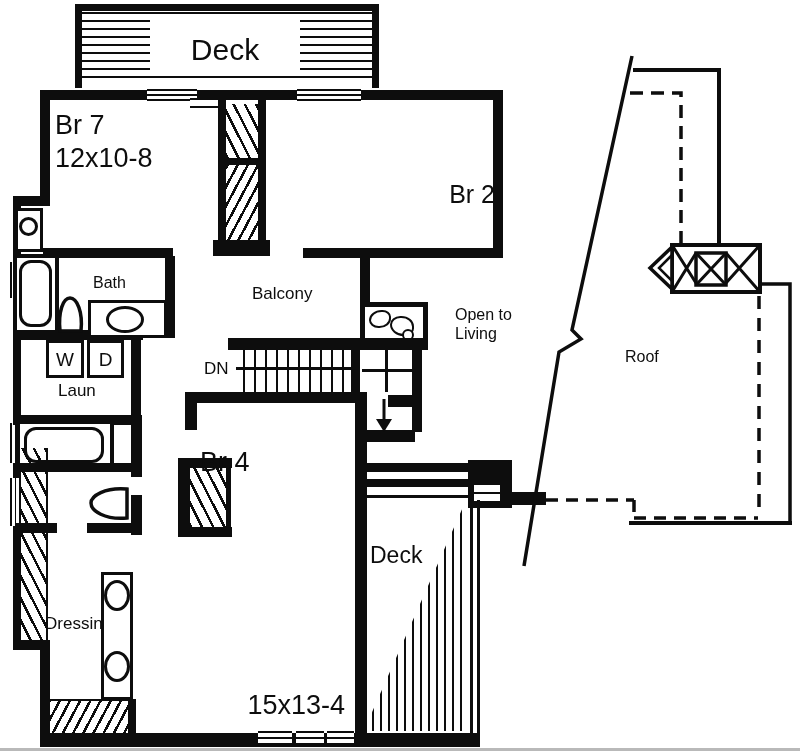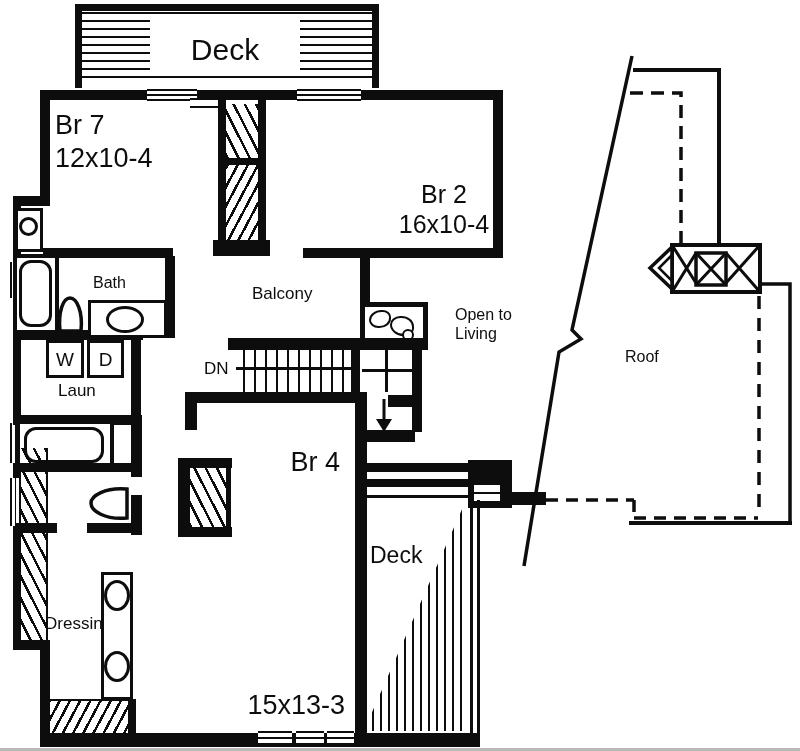--- a/index.html
+++ b/index.html
@@ -55,32 +55,31 @@
   <div class="win-v" style="left:10px;top:423px;width:11px;height:40px"></div>
   <div class="win-v" style="left:10px;top:478px;width:11px;height:48px"></div>
   <div class="w" style="left:13px;top:640px;width:35px;height:10px"></div>
   <div class="w" style="left:40px;top:640px;width:10px;height:107px"></div>
   <div class="w" style="left:40px;top:733px;width:440px;height:14px"></div>
   <div class="win-h" style="left:258px;top:731px;width:34px;height:14px"></div>
   <div class="win-h" style="left:296px;top:731px;width:28px;height:14px"></div>
   <div class="win-h" style="left:327px;top:731px;width:27px;height:14px"></div>
 
   <div class="lbl" style="left:55px;top:110px;font-size:27px">Br 7</div>
-  <div class="lbl" style="left:55px;top:143px;font-size:27px">12x10-4</div>
+  <div class="lbl" style="left:55px;top:143px;font-size:27px">12x10-8</div>
   <div class="w" style="left:43px;top:248px;width:130px;height:10px"></div>
 
   <div class="w" style="left:218px;top:98px;width:8px;height:155px"></div>
   <div class="w" style="left:258px;top:98px;width:8px;height:155px"></div>
   <div class="w" style="left:218px;top:158px;width:48px;height:7px"></div>
   <div class="hatch-z" style="left:226px;top:104px;width:32px;height:54px"></div>
   <div class="hatch-z2" style="left:226px;top:165px;width:32px;height:86px"></div>
   <div class="w" style="left:213px;top:240px;width:57px;height:16px"></div>
 
-  <div class="lbl" style="left:393px;top:180px;width:102px;text-align:center;font-size:25px">Br 2</div>
-  <div class="lbl" style="left:393px;top:210px;width:102px;text-align:center;font-size:25px">16x10-4</div>
+  <div class="lbl" style="left:393px;top:180px;width:102px;text-align:right;font-size:25px">Br 2</div>
   <div class="w" style="left:303px;top:248px;width:200px;height:10px"></div>
   <div class="w" style="left:493px;top:95px;width:10px;height:163px"></div>
 
   <div class="lbl" style="left:93px;top:274px;font-size:16px">Bath</div>
   <div class="w" style="left:165px;top:256px;width:10px;height:82px"></div>
   <div class="w" style="left:13px;top:330px;width:130px;height:10px"></div>
   <div class="box" style="left:15px;top:208px;width:28px;height:44px"></div>
   <div class="box oval" style="left:19px;top:217px;width:19px;height:19px"></div>
   <div class="box" style="left:13px;top:254px;width:46px;height:80px;border-width:4px"></div>
   <div class="box round" style="left:19px;top:260px;width:33px;height:67px"></div>
@@ -138,36 +137,36 @@
   <div class="lbl" style="left:455px;top:325px;font-size:16px">Living</div>
   <div class="lbl" style="left:625px;top:348px;font-size:16px;font-weight:normal">Roof</div>
 
   <div class="w" style="left:185px;top:392px;width:12px;height:38px"></div>
   <div class="w" style="left:178px;top:458px;width:54px;height:10px"></div>
   <div class="w" style="left:178px;top:458px;width:12px;height:79px"></div>
   <div class="tl" style="left:226px;top:466px;width:5px;height:66px"></div>
   <div class="hatch-z" style="left:190px;top:468px;width:36px;height:60px"></div>
   <div class="w" style="left:178px;top:527px;width:54px;height:10px"></div>
   <div class="w" style="left:355px;top:392px;width:12px;height:100px"></div>
-  <div class="lbl" style="left:200px;top:447px;width:140px;text-align:right;font-size:27px">Br 4</div>
+  <div class="lbl" style="left:200px;top:447px;width:140px;text-align:left;font-size:27px">Br 4</div>
 
   <div class="w" style="left:367px;top:463px;width:133px;height:9px"></div>
   <div class="w" style="left:367px;top:479px;width:103px;height:8px"></div>
   <div class="tl" style="left:367px;top:495px;width:104px;height:3px"></div>
   <div class="w" style="left:468px;top:460px;width:44px;height:48px"></div>
   <div class="win-h" style="left:474px;top:483px;width:26px;height:20px"></div>
   <div class="w" style="left:500px;top:492px;width:46px;height:13px"></div>
 
   <div class="w" style="left:355px;top:492px;width:12px;height:255px"></div>
   <div class="tl" style="left:470px;top:500px;width:3px;height:238px"></div>
   <div class="tl" style="left:477px;top:500px;width:3px;height:238px"></div>
   <div class="hatch-deck" style="left:372px;top:498px;width:95px;height:233px"></div>
   <div class="lbl" style="left:370px;top:542px;font-size:23px">Deck</div>
 
-  <div class="lbl" style="left:190px;top:690px;width:155px;text-align:right;font-size:27px">15x13-3</div>
+  <div class="lbl" style="left:190px;top:690px;width:155px;text-align:right;font-size:27px">15x13-4</div>
 
   <svg class="overlay" width="800" height="751" viewBox="0 0 800 751">
 
     <path class="ln" d="M632,56 L572,330 L581,339 L559,352 L524,566" stroke-width="3.5"></path>
 
     <path class="ln" d="M633,70 L719,70 L719,245" stroke-width="4"></path>
     <path class="ln" d="M630,93 L681,93 L681,247" stroke-width="3.5" stroke-dasharray="13 8"></path>
 
     <rect class="ln fillw" x="672" y="245" width="88" height="47" stroke-width="4"></rect>
     <path class="ln" d="M672,245 L696,283 M672,292 L696,253 M760,245 L726,283 M760,292 L726,253" stroke-width="3"></path>

